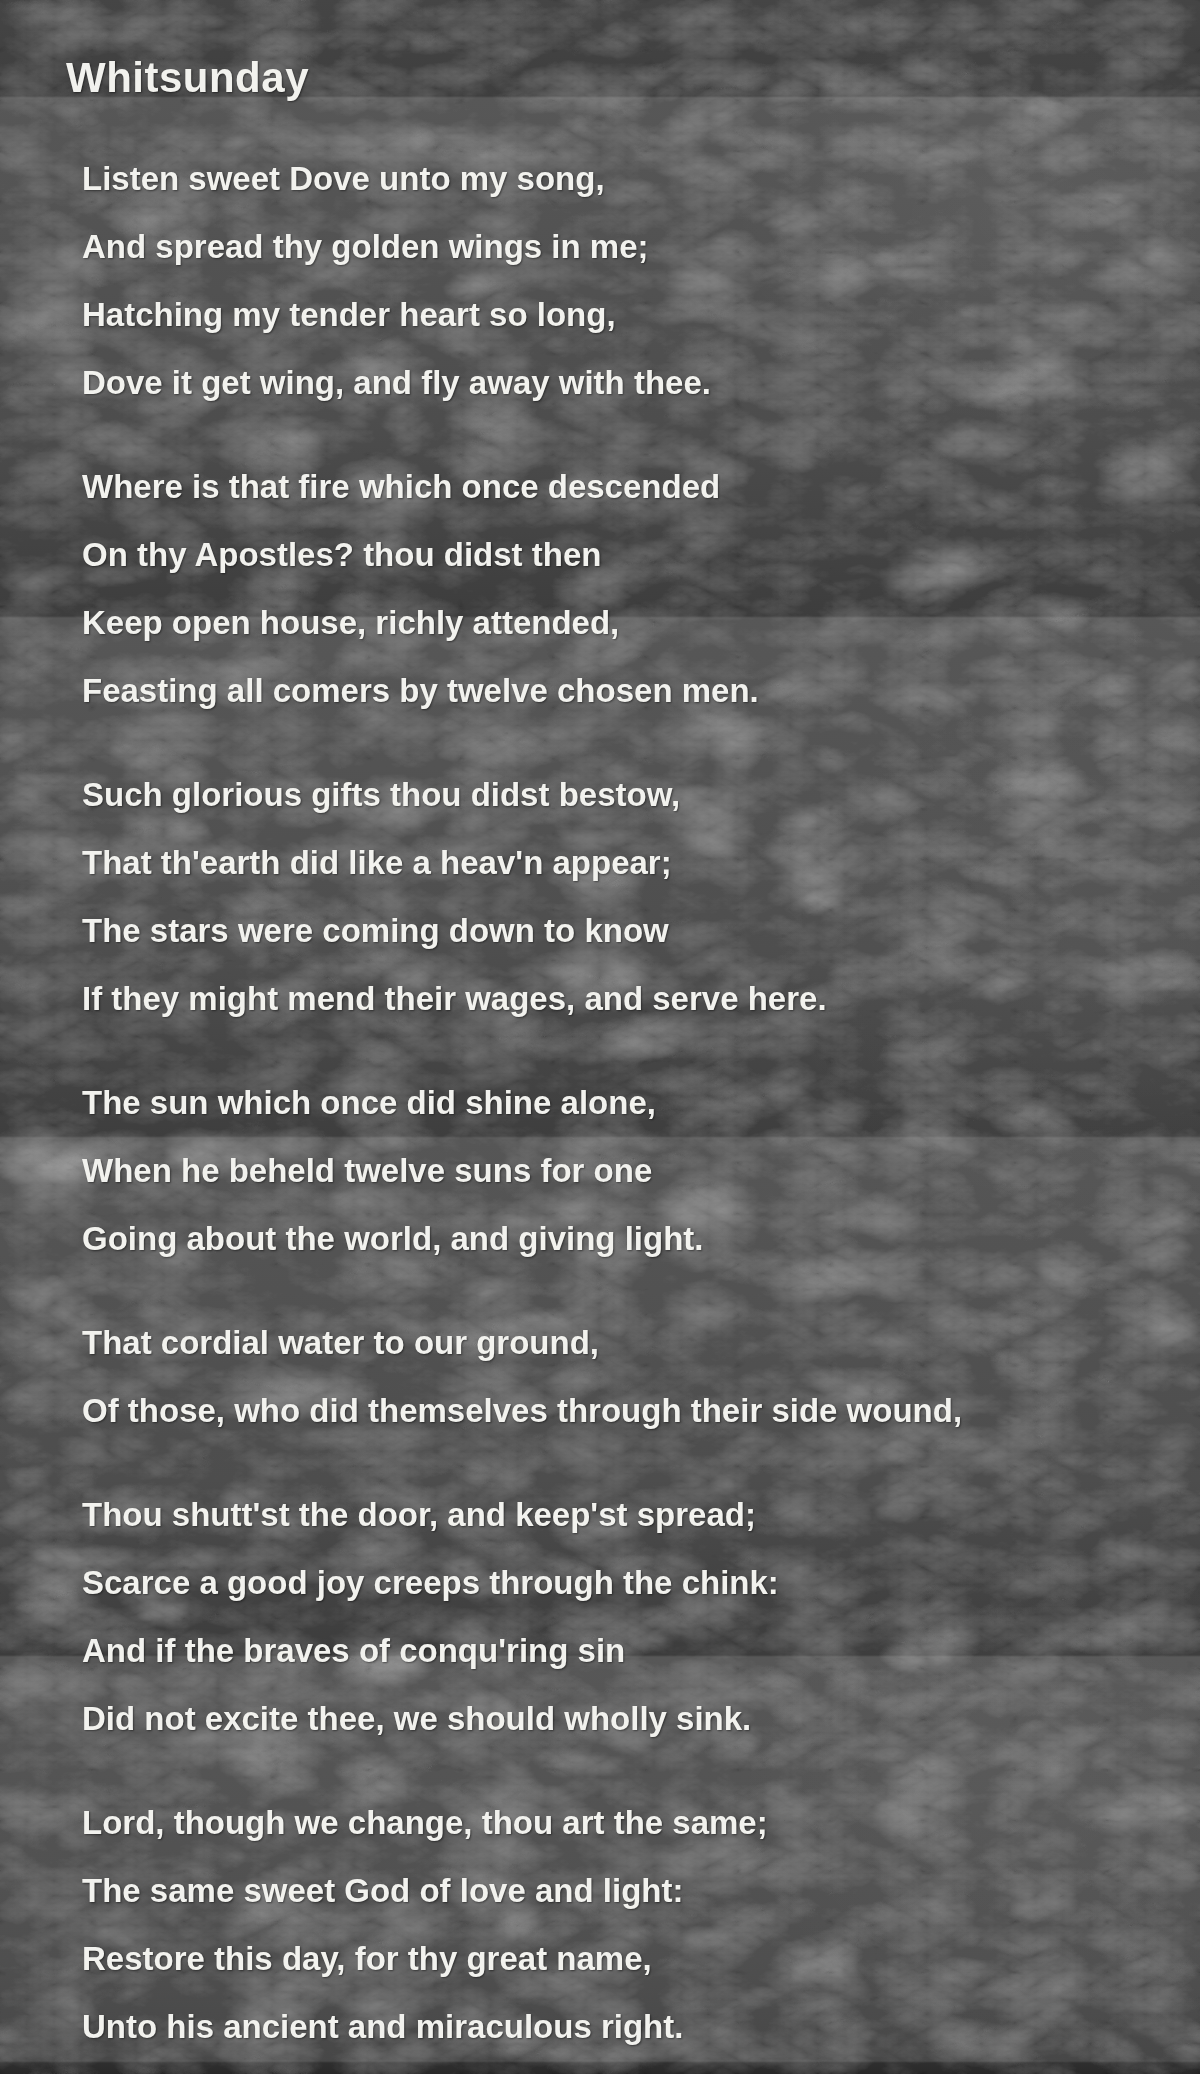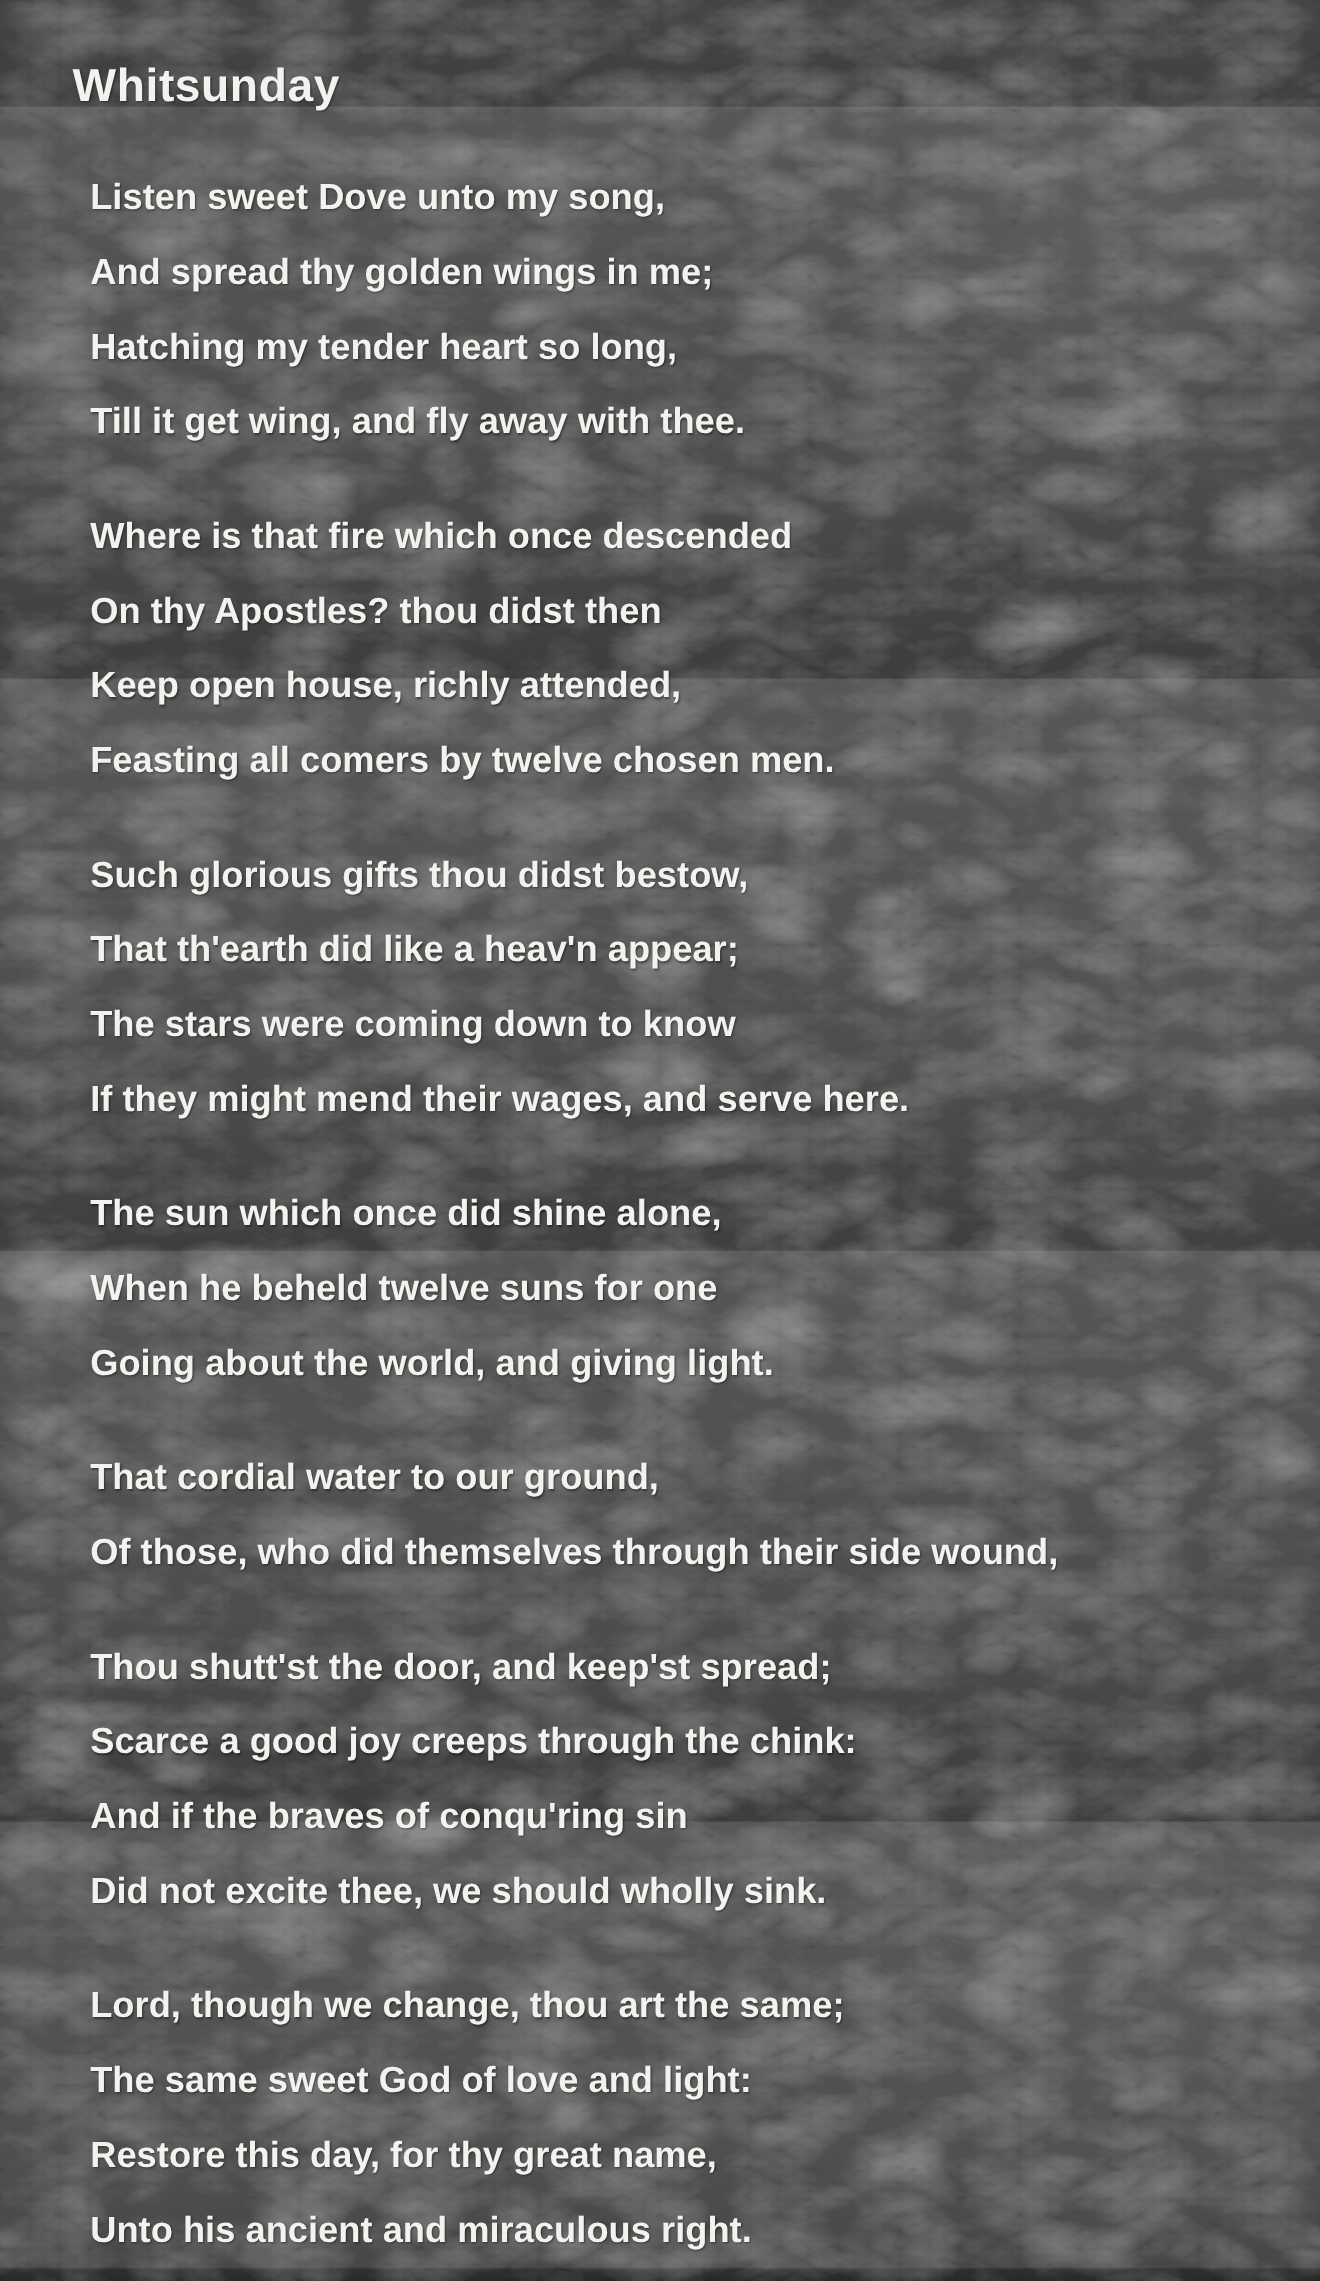--- a/index.html
+++ b/index.html
@@ -106,21 +106,21 @@
   </svg>
 
   <div class="content">
 
     <h1 class="title">Whitsunday</h1>
 
     <div class="stanza">
       <p>Listen sweet Dove unto my song,</p>
       <p>And spread thy golden wings in me;</p>
       <p>Hatching my tender heart so long,</p>
-      <p>Till it get wing, and fly away with thee.</p>
+      <p>Dove it get wing, and fly away with thee.</p>
     </div>
 
     <div class="stanza">
       <p>Where is that fire which once descended</p>
       <p>On thy Apostles? thou didst then</p>
       <p>Keep open house, richly attended,</p>
       <p>Feasting all comers by twelve chosen men.</p>
     </div>
 
     <div class="stanza">

